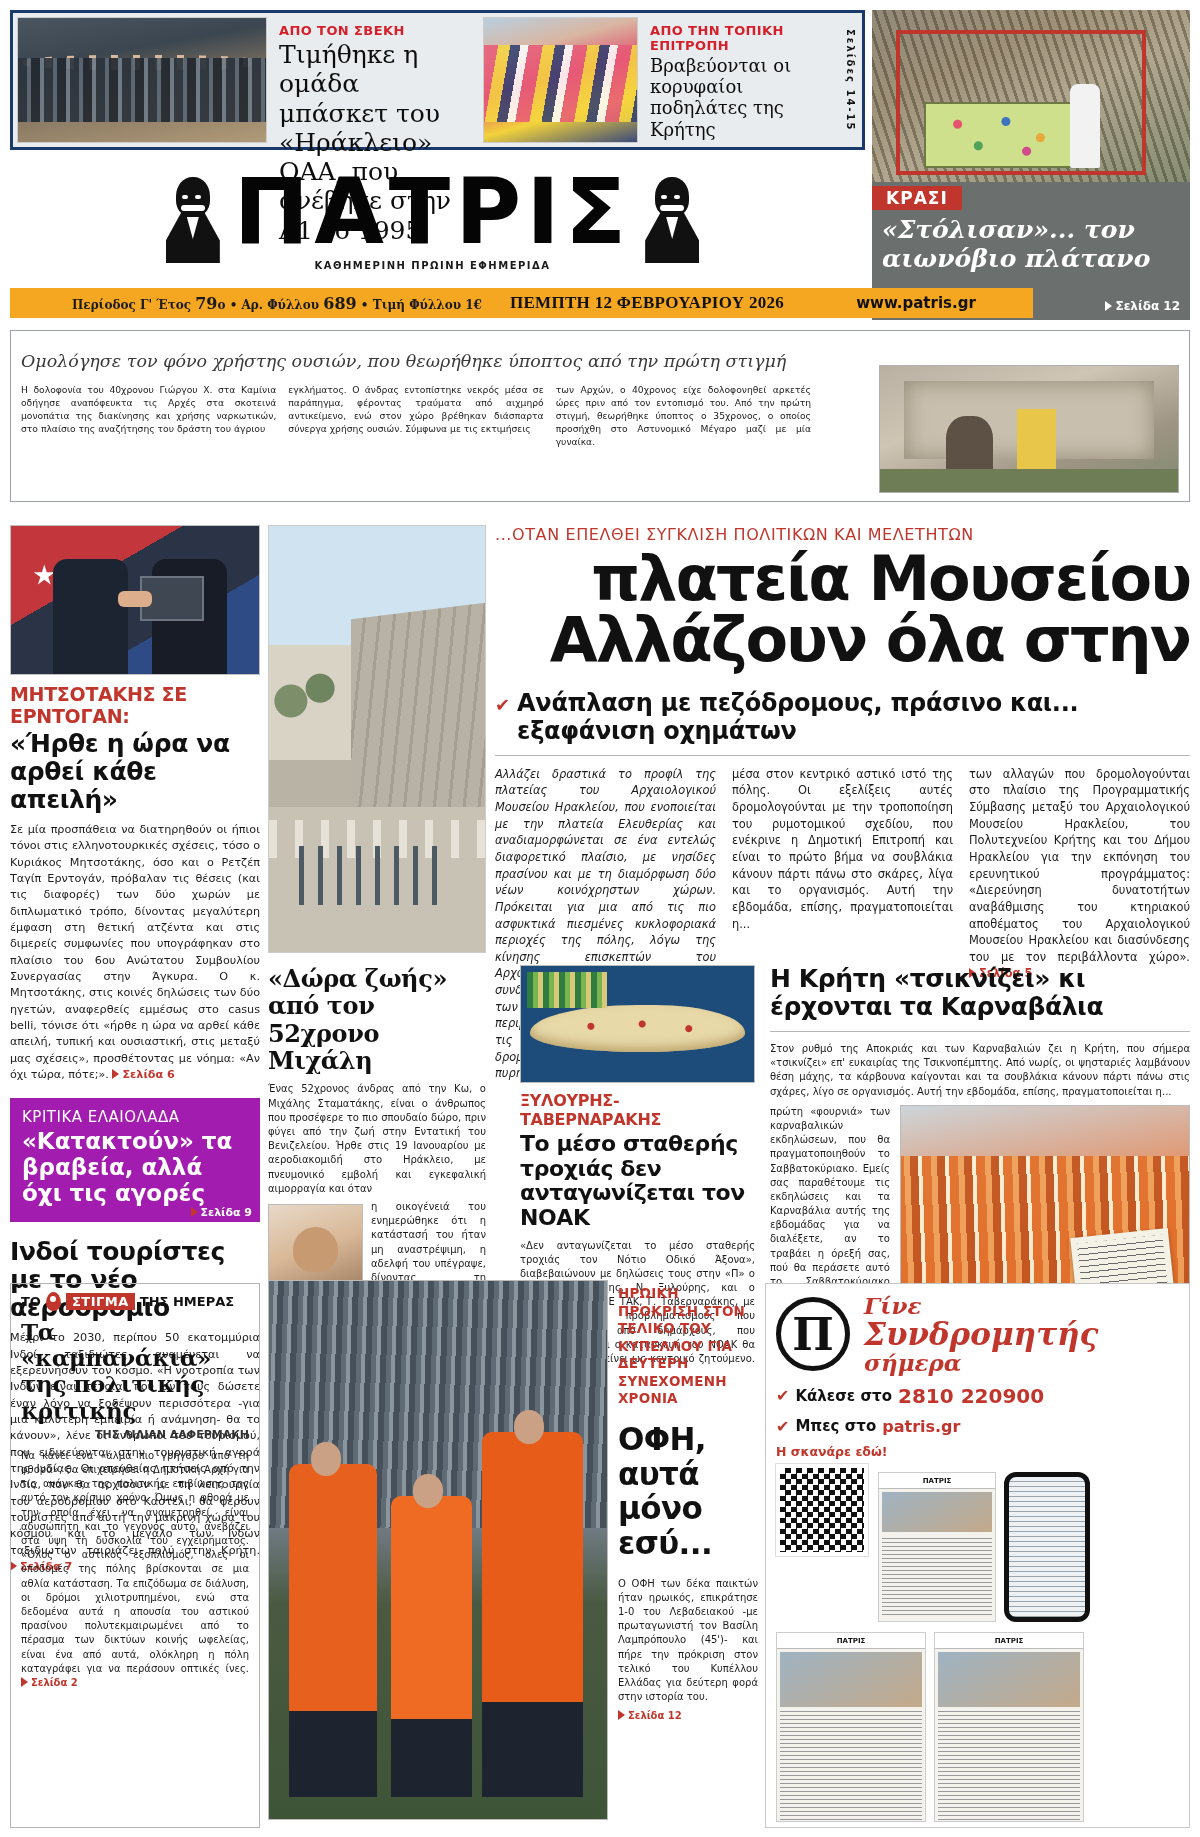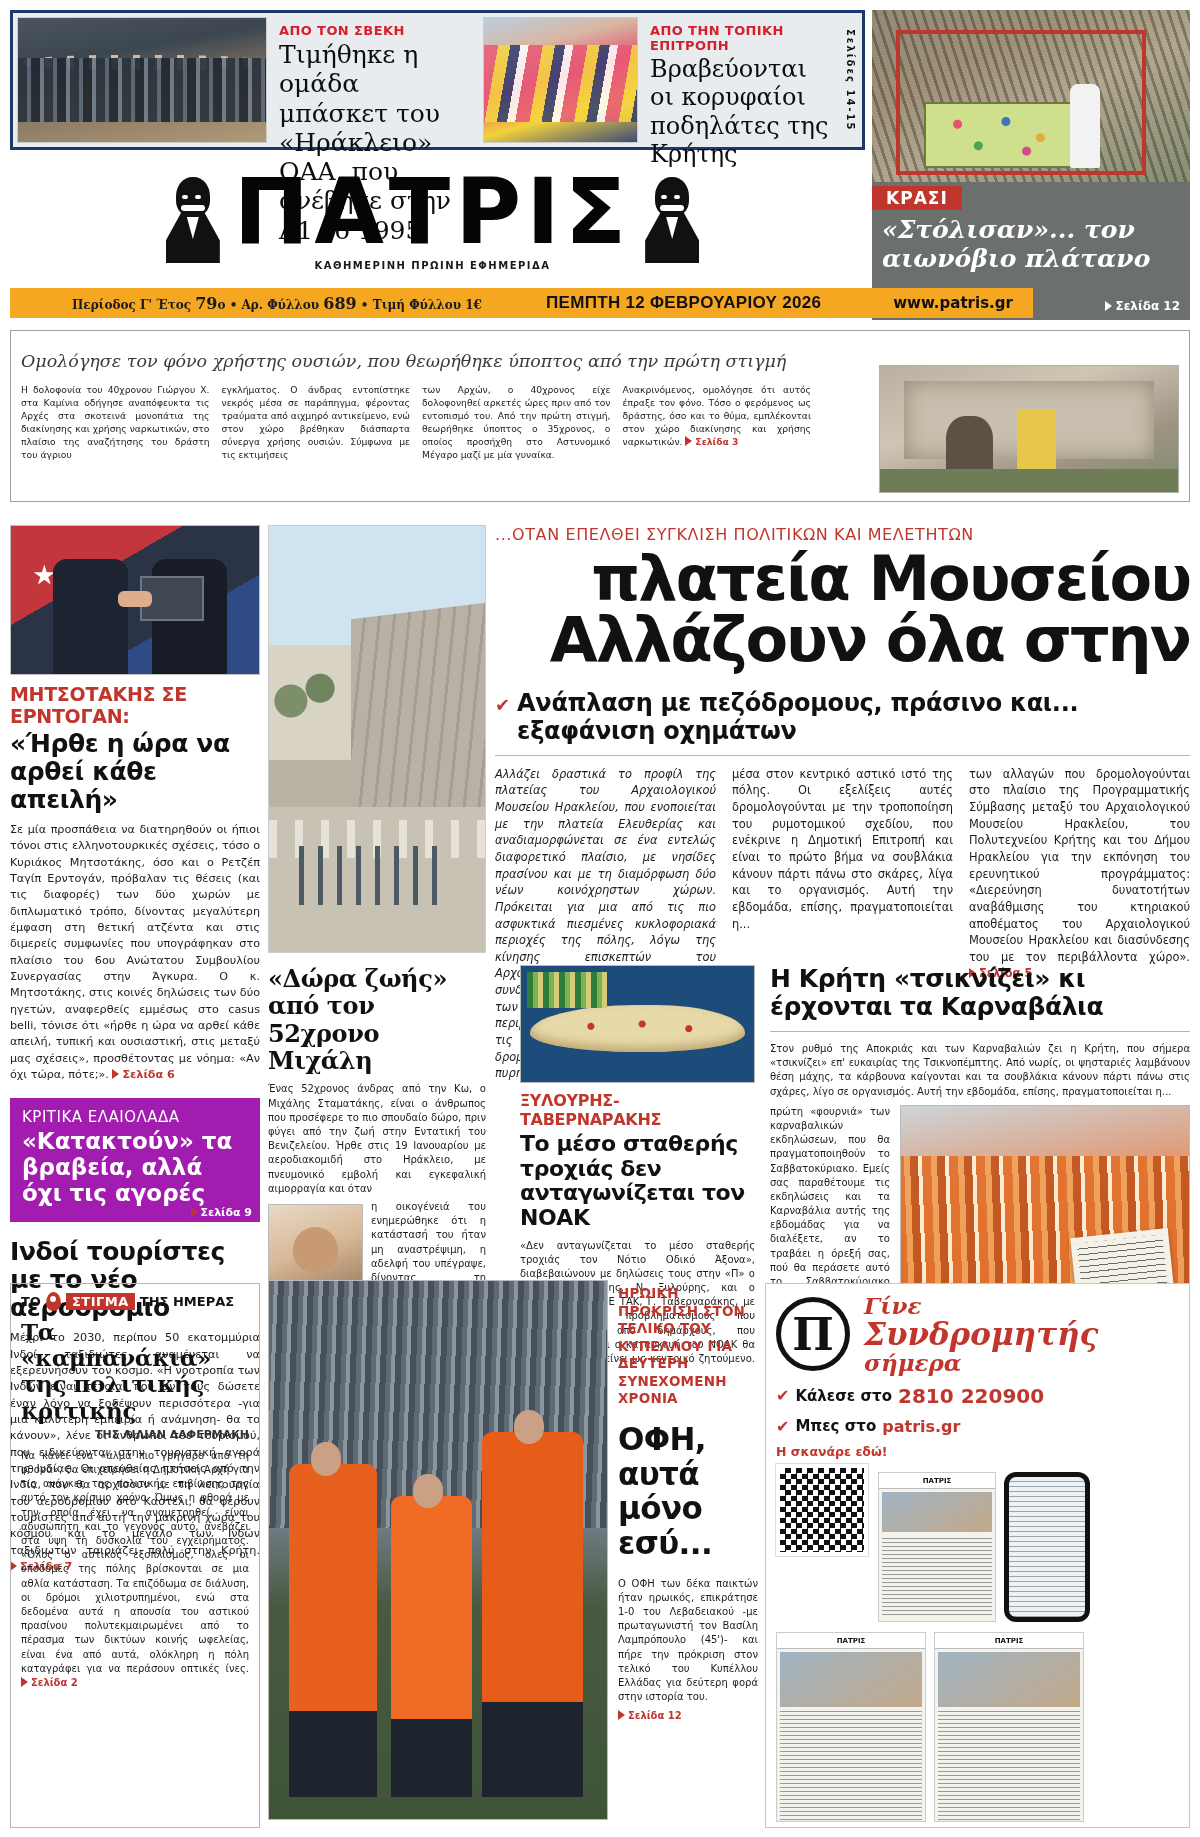--- a/index.html
+++ b/index.html
@@ -22,21 +22,21 @@
      background: repeating-linear-gradient(90deg,#2b333c 0 9px,#5b6773 9px 13px,#22282f 13px 22px,#6f7b87 22px 26px); opacity:.92;}
   .tp-heads { position:absolute; bottom:58%; left:2%; width:96%; height:12%;
      background: repeating-linear-gradient(90deg, #d9b79c 0 7px, transparent 7px 22px); border-radius:40%;}
   .tp-bikers { position:absolute; top:22%; left:0; width:100%; height:62%;
      background: repeating-linear-gradient(100deg,#e85a77 0 14px,#f6d63f 14px 26px,#2f3d70 26px 36px,#ffffff 36px 44px); opacity:.85;}
   .teaser-txt { flex: 1; padding: 6px 10px 0 12px; display: flex; flex-direction: column; }
   .teaser-kicker { color: #d3202a; font-size: 13px; letter-spacing: .4px; font-weight: 600;
      font-family: "DejaVu Sans", sans-serif; margin-bottom: 2px; }
   .teaser-head { font-family: "DejaVu Serif", serif; font-size: 25px; line-height: 1.17;
      color: #0d0d0d; font-weight: 400; }
-  .teaser-head.small { font-size: 24px; line-height: 1.18; }
+  .teaser-head.small { font-size: 18px; line-height: 1.18; }
   .teaser-pages { writing-mode: vertical-rl; text-orientation: mixed; font-size: 10px;
      letter-spacing: 2px; font-weight: bold; color: #111; align-self: center; padding: 0 2px; }
 
   
   .masthead { position: absolute; left: 0; top: 160px; width: 865px; height: 120px;
      display: flex; align-items: center; justify-content: center; }
   .bust { width: 54px; height: 86px; position: relative; flex: none; }
   .bust .head { position: absolute; top: 0; left: 10px; width: 34px; height: 40px;
      background: #111; border-radius: 48% 48% 42% 42%; }
   .bust .mustache { position:absolute; top:28px; left:15px; width:24px; height:6px; background:#fff; border-radius:3px;}
@@ -82,22 +82,22 @@
      border-top: 5px solid transparent; border-bottom: 5px solid transparent;
      margin-right: 3px; vertical-align: -1px; }
   .arrow-r.white { border-left-color: #fff; }
 
   
   .infobar { position: absolute; left: 10px; top: 288px; width: 1023px; height: 30px;
      background: #f5a722; display: flex; align-items: center; }
   .ib-left { font-family: "DejaVu Serif", serif; font-size: 12px; font-weight: bold;
      color: #1a1a1a; padding-left: 14px; white-space: nowrap; margin-left: 48px; }
   .ib-left b { font-size: 16px; }
-  .ib-date { font-family: Liberation Sans, sans-serif; font-size: 17px; font-weight: bold;
-     color: #111; margin-left: 64px; letter-spacing: .3px; }
+  .ib-date { font-family: Liberation Serif, serif; font-size: 17px; font-weight: bold;
+     color: #111; margin-left: 28px; letter-spacing: .3px; }
   .ib-url { font-family: "DejaVu Sans", sans-serif; font-size: 15px; font-weight: bold;
      color: #111; margin-left: 72px; }
 
   
   .lead { position: absolute; left: 10px; top: 330px; width: 1180px; height: 172px;
      border: 1px solid #9aa0a6; background: #fff; padding: 8px 10px; }
   .lead-head { font-family: "DejaVu Serif", serif; font-style: italic; font-weight: bold;
      font-size: 37px; color: #111; letter-spacing: -.5px; width: 790px; line-height: 1.05; }
   .lead-sub { font-family: "DejaVu Serif", serif; font-style: italic; font-size: 17.5px;
      color: #3a3a3a; width: 800px; margin-top: 12px; }
@@ -331,22 +331,20 @@
     <div class="ib-date">ΠΕΜΠΤΗ 12 ΦΕΒΡΟΥΑΡΙΟΥ 2026</div>
     <div class="ib-url">www.patris.gr</div>
   </div>
 
   <div class="lead">
     <div class="lead-sub">Ομολόγησε τον φόνο χρήστης ουσιών, που θεωρήθηκε ύποπτος από την πρώτη στιγμή</div>
     <div class="lead-cols">
       <p>Η δολοφονία του 40χρονου Γιώργου Χ. στα Καμίνια οδήγησε αναπόφευκτα τις Αρχές στα σκοτεινά μονοπάτια της διακίνησης και χρήσης ναρκωτικών, στο πλαίσιο της αναζήτησης του δράστη του άγριου</p>
       <p>εγκλήματος. Ο άνδρας εντοπίστηκε νεκρός μέσα σε παράπηγμα, φέροντας τραύματα από αιχμηρό αντικείμενο, ενώ στον χώρο βρέθηκαν διάσπαρτα σύνεργα χρήσης ουσιών. Σύμφωνα με τις εκτιμήσεις</p>
       <p>των Αρχών, ο 40χρονος είχε δολοφονηθεί αρκετές ώρες πριν από τον εντοπισμό του. Από την πρώτη στιγμή, θεωρήθηκε ύποπτος ο 35χρονος, ο οποίος προσήχθη στο Αστυνομικό Μέγαρο μαζί με μία γυναίκα.</p>
-      <p><span>Ανακρινόμενος, ομολόγησε ότι αυτός έπραξε τον φόνο. Τόσο ο φερόμενος ως δράστης, όσο και το θύμα, εμπλέκονται στον χώρο διακίνησης και χρήσης ναρκωτικών.</span>
-        <span class="pageref"><span class="arrow-r"></span><span>Σελίδα 3</span></span></p>
     </div>
     <div class="lead-photo">
       <div class="lp-wall"></div>
         <div class="lp-door"></div>
         <div class="lp-curtain"></div>
         <div class="lp-grass"></div>
     </div>
   </div>
 
   <div class="colL">

